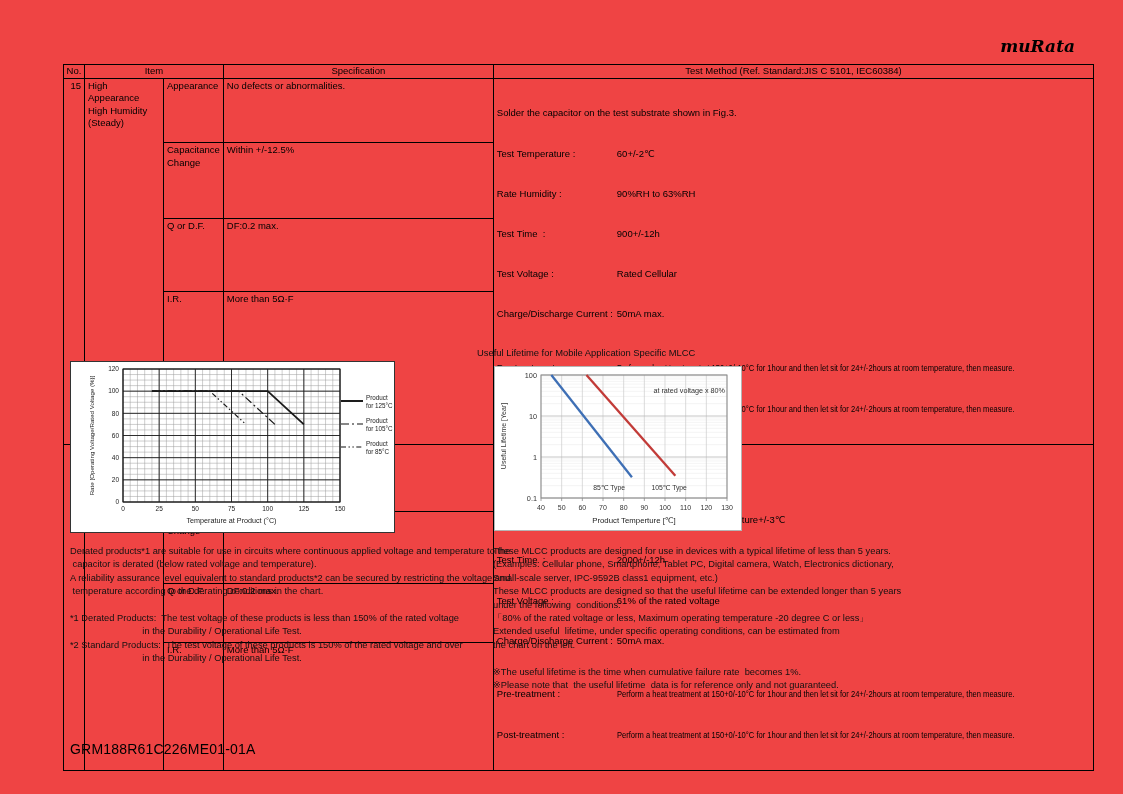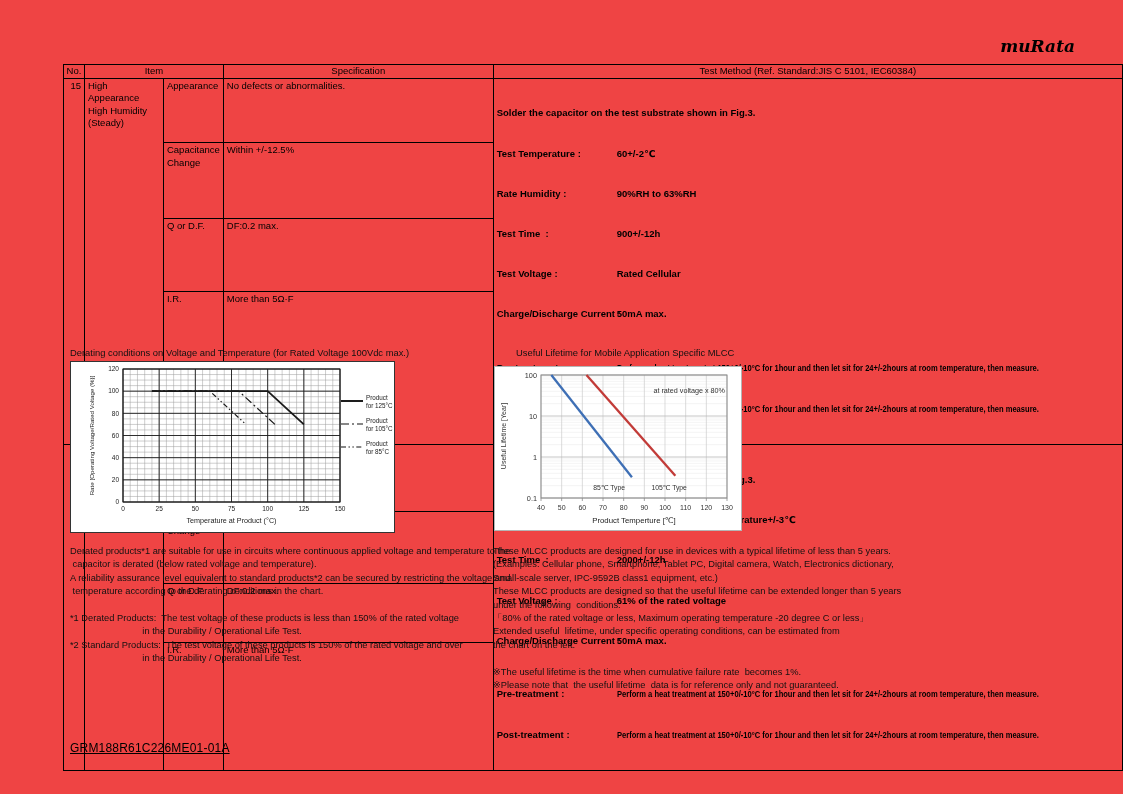--- a/index.html
+++ b/index.html
@@ -6,30 +6,30 @@
   body{font-family:"Liberation Sans","DejaVu Sans",sans-serif;color:#111;}
   .page{position:relative;width:1123px;height:794px;background:#ef4444;overflow:hidden;}
   .logo{position:absolute;top:36px;left:990px;width:85px;text-align:right;
         font-family:"DejaVu Serif","Liberation Serif",serif;font-style:italic;font-weight:bold;
         font-size:17px;color:#000;letter-spacing:0px;}
   table.spec-table{position:absolute;left:63px;top:64px;border-collapse:collapse;table-layout:fixed;
         font-size:9.5px;line-height:1.32;color:#000;}
   table.spec-table td{border:1px solid #000;vertical-align:top;padding:1px 3px;overflow:hidden;}
   table.spec-table td.hdr{text-align:center;vertical-align:middle;padding:0 2px;}
   td.no-cell{text-align:right;}
-  .tm{white-space:pre;line-height:13.4px;font-weight:bold;}
+  .tm{white-space:pre;line-height:13.4px;}
   .tm-label{display:inline-block;width:120px;white-space:pre;}
   .tm-treat{margin-top:13px;}
   .tm-long{display:inline-block;transform:scaleX(0.84);transform-origin:0 50%;white-space:pre;font-size:9px;}
   .chart-title{position:absolute;font-size:9.4px;color:#111;white-space:pre;}
   .chart-box{position:absolute;}
   svg text{font-family:"Liberation Sans","DejaVu Sans",sans-serif;}
   .textblock{position:absolute;font-size:9.3px;line-height:13.4px;white-space:pre;color:#111;}
   .textblock div{min-height:13.4px;}
-  .footer{position:absolute;left:70px;top:741px;font-size:12px;color:#000;letter-spacing:0.2px;text-decoration:underline;}
+  .footer{position:absolute;left:70px;top:741px;font-size:14px;color:#000;letter-spacing:0.2px;}
 </style>
 </head>
 <body>
 
 <div class="page">
 
   <div class="logo">muRata</div>
 
   <table class="spec-table">
     <colgroup>
@@ -103,22 +103,21 @@
       <td>Q or D.F.</td>
       <td>DF:0.2 max.</td>
     </tr>
     <tr style="height:50px">
       <td>I.R.</td>
       <td>More than 5Ω·F</td>
     </tr>
   </tbody>
     </table>
 
-  <div class="chart-title" style="left:70px;top:347px;">Derating conditions on Voltage and Temperature (for Rated Voltage 100Vdc max.)</div>
-  <div class="chart-title" style="left:516px;top:347px;">Useful Lifetime for Mobile Application Specific MLCC</div>
+  <div class="chart-title" style="left:477px;top:347px;">Useful Lifetime for Mobile Application Specific MLCC</div>
 
   <svg id="derating-svg" class="chart-box" style="left:70px;top:361px;" width="325" height="172">
       <rect x="0.5" y="0.5" width="324" height="171" fill="#fff" stroke="#333" stroke-width="1"></rect>
       <line x1="53" y1="8" x2="53" y2="141" stroke="#9c9c9c" stroke-width="0.5"></line>
       <line x1="60.233333333333334" y1="8" x2="60.233333333333334" y2="141" stroke="#9c9c9c" stroke-width="0.5"></line>
       <line x1="67.46666666666667" y1="8" x2="67.46666666666667" y2="141" stroke="#9c9c9c" stroke-width="0.5"></line>
       <line x1="74.7" y1="8" x2="74.7" y2="141" stroke="#9c9c9c" stroke-width="0.5"></line>
       <line x1="81.93333333333334" y1="8" x2="81.93333333333334" y2="141" stroke="#9c9c9c" stroke-width="0.5"></line>
       <line x1="89.16666666666666" y1="8" x2="89.16666666666666" y2="141" stroke="#9c9c9c" stroke-width="0.5"></line>
       <line x1="96.4" y1="8" x2="96.4" y2="141" stroke="#9c9c9c" stroke-width="0.5"></line>

